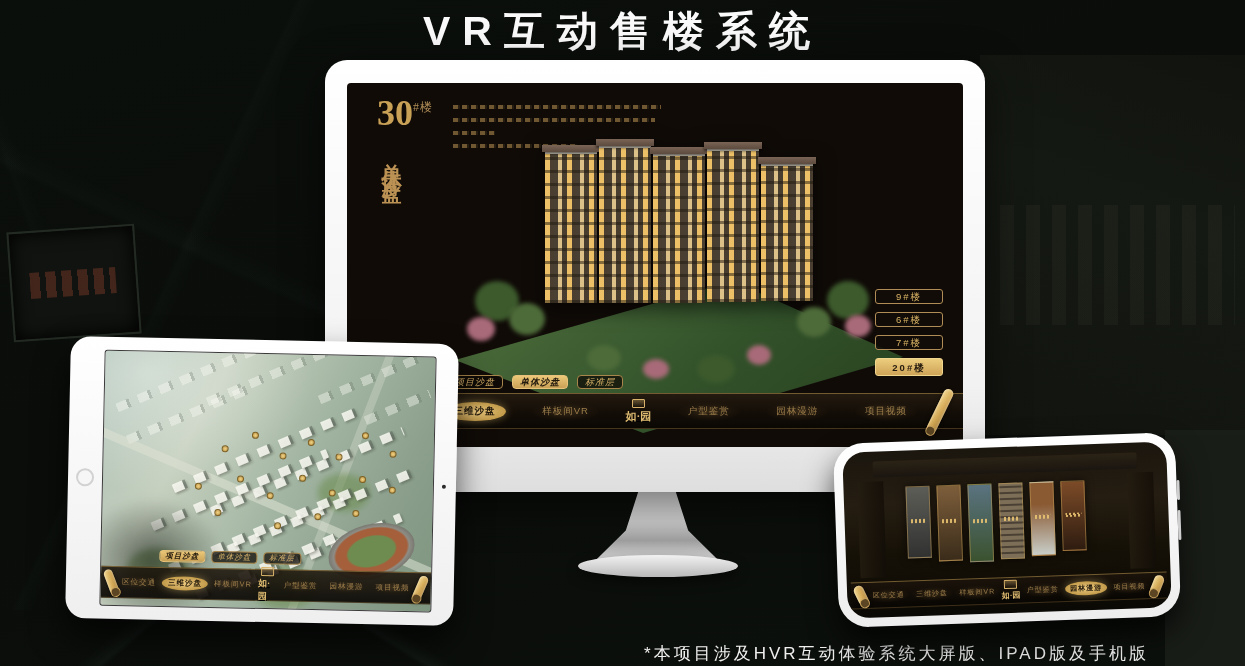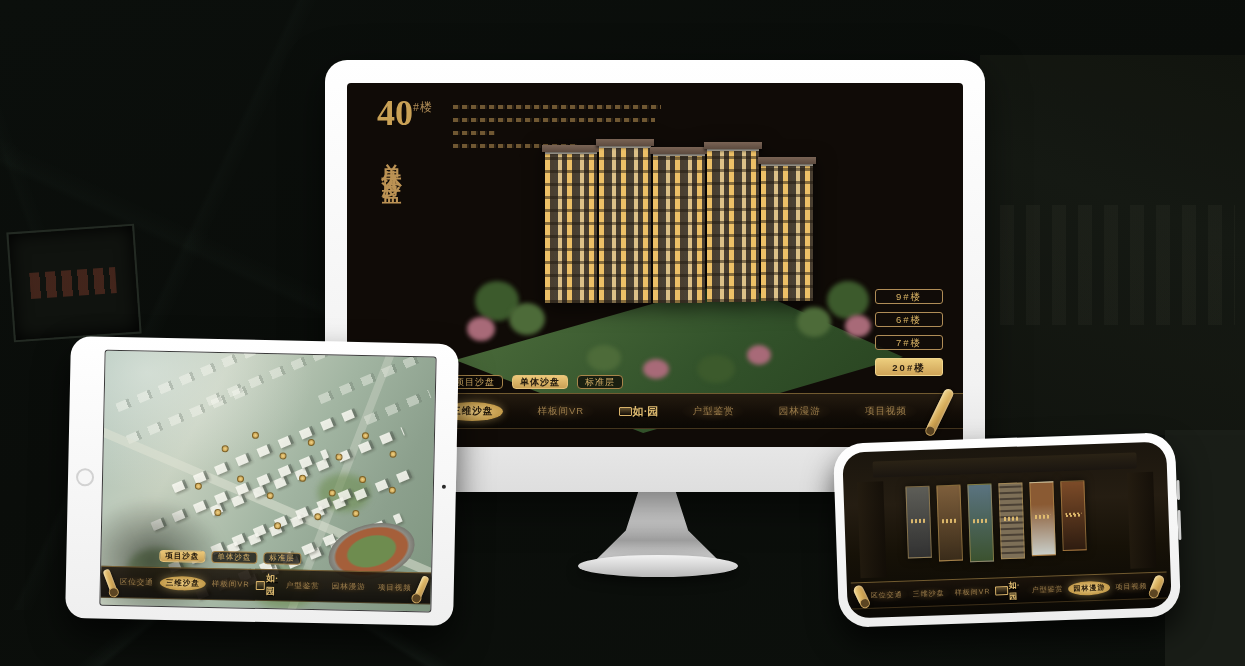--- a/index.html
+++ b/index.html
@@ -76,35 +76,35 @@
   .tree { position:absolute; border-radius:50%; filter:blur(2px); }
   .tree.g1 { background:#3c5a2c; } .tree.g2 { background:#4d6b39; } .tree.pink { background:#a86a78; }
 
   .m-floor-btns { position:absolute; right:20px; top:206px; width:68px; display:grid; gap:8px; }
   .fbtn { height:15px; line-height:13px; text-align:center; font-size:9.5px; letter-spacing:2px;
     color:#dab465; border:1px solid #b08d57; border-radius:3px; background:rgba(18,13,8,.85); cursor:pointer; }
   .fbtn.selected { height:18px; line-height:17px; background:linear-gradient(#eccd7d,#cfa458);
     color:#241a0e; font-weight:bold; border-color:#f0d58d; }
 
   .pill { display:inline-block; padding:0 7px; height:14px; line-height:12px; font-size:9px; letter-spacing:1px;
-    color:#d9b36a; border:1px solid #a8854a; border-radius:4px; background:rgba(16,12,7,.75); cursor:pointer; }
+    color:#d9b36a; border:1px solid #a8854a; border-radius:4px; background:rgba(16,12,7,.75); cursor:pointer;font-style:italic; }
   .pill.selected { background:linear-gradient(#ecc878,#c9a156); color:#231a0e; font-weight:bold; border-color:#e6c27a; }
   .m-subtabs { position:absolute; left:100px; bottom:58px; display:flex; gap:9px; }
 
   .navbar { position:absolute; left:0; right:0; display:flex; align-items:center;
     background:linear-gradient(#241b10 0%,#130d07 55%,#0b0804 100%);
     border-top:1px solid rgba(201,161,86,.55); border-bottom:1px solid rgba(201,161,86,.2); }
   .m-navbar { bottom:18px; height:36px; padding:0 46px 0 8px; justify-content:space-between; }
   .nav-item { position:relative; white-space:nowrap; color:#9c7d4b; letter-spacing:1px;
     padding:3px 10px; border-radius:50%; cursor:pointer;
     background:radial-gradient(ellipse at center, rgba(82,62,32,.55) 0%, rgba(40,30,16,.25) 55%, transparent 75%); }
   .m-navbar .nav-item { font-size:9.5px; }
   .nav-item.selected { background:radial-gradient(ellipse at center,#ecca80 0%,#c29a4a 70%);
     color:#241a0c; font-weight:bold; box-shadow:0 0 8px rgba(230,200,120,.45); }
-  .logo-item { display:flex; flex-direction:row; align-items:center; gap:1px;text-decoration:underline; }
+  .logo-item { display:flex; flex-direction:column; align-items:center; gap:1px;text-decoration:underline; }
   .logo-mark { width:13px; height:9px; border:1px solid #d9b36a; border-radius:1px;
     background:linear-gradient(rgba(217,179,106,.4),transparent); }
   .logo-text { color:#e0bd72; font-family:"Liberation Serif", serif; font-weight:bold; }
   .m-navbar .logo-text { font-size:11px; }
   .scroll { width:10px; border-radius:5px;
     background:linear-gradient(100deg,#f4d98f 0%,#d3a958 55%,#a97f38 100%);
     box-shadow:inset 0 0 3px rgba(255,255,255,.6), 0 2px 4px rgba(0,0,0,.6); position:relative; }
   .scroll::after { content:""; position:absolute; left:50%; bottom:-3px; transform:translateX(-50%);
     width:8px; height:8px; border-radius:50%; background:#5c4522; border:1px solid #caa45f; }
   .m-scroll { position:absolute; right:18px; bottom:12px; height:48px; transform:rotate(26deg); z-index:5; }
@@ -171,27 +171,28 @@
 <body>
 
 <div id="canvas">
 
   <div class="bg-piece bg-map-left"></div>
   <div class="bg-piece bg-plaque"></div>
   <div class="bg-piece bg-right-photo"></div>
   <div class="bg-piece bg-right-strip"></div>
   <div class="bg-piece bg-roads-bl"></div>
 
+  <div class="page-title">VR互动售楼系统</div>
 
   <div class="stand-neck"></div>
   <div class="stand-base"></div>
   <div class="monitor-frame">
     <div class="monitor-screen">
 
-      <div class="m-heading-num"><span>40</span><span class="m-heading-suffix">#楼</span></div>
+      <div class="m-heading-num"><span>30</span><span class="m-heading-suffix">#楼</span></div>
       <div class="m-heading-vert">单体沙盘</div>
 
       <div class="m-intro">
         <div class="ln" style="width:208px"></div>
         <div class="ln" style="width:202px"></div>
         <div class="ln" style="width:42px"></div>
         <div class="ln" style="width:124px"></div>
       </div>
 
       <div class="m-scene">
@@ -334,13 +335,14 @@
           <span class="logo-text">如·园</span>
         </div>
         <div class="nav-item">户型鉴赏</div>
         <div class="nav-item selected">园林漫游</div>
         <div class="nav-item">项目视频</div>
         <div class="scroll right"></div>
       </div>
     </div>
   </div>
 
+  <div class="footnote">*本项目涉及HVR互动体验系统大屏版、IPAD版及手机版</div>
 </div>
 
 </body></html>

